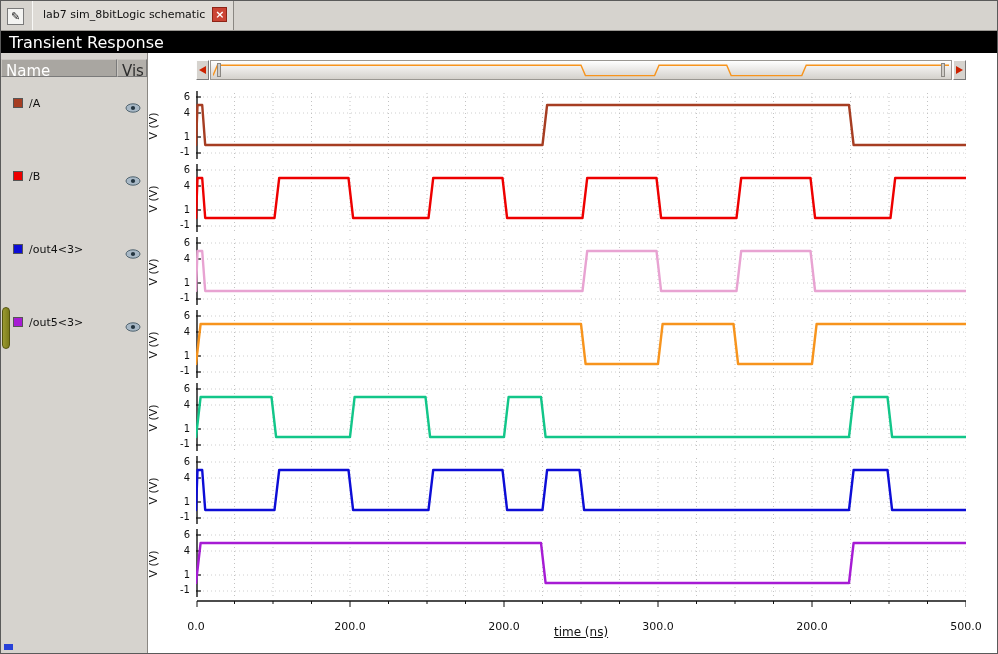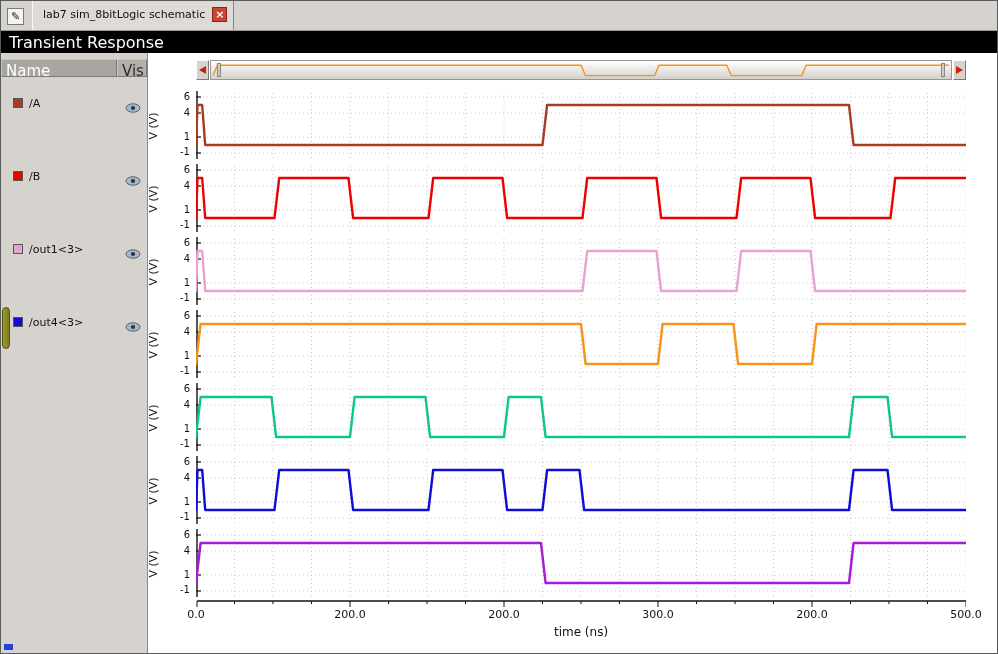--- a/index.html
+++ b/index.html
@@ -42,22 +42,22 @@
 
   .strip { display:flex; height:73px; }
   .axis { width:48px; position:relative; }
   .ylab { position:absolute; left:-8px; top:50%; transform:translate(0,-50%) rotate(-90deg); white-space:nowrap; font-size:11px; color:#111; }
   .yt { position:absolute; right:6px; font-size:10px; color:#111; }
   .y6{top:2px;} .y4{top:18px;} .y1{top:42px;} .ym1{top:57px;}
   svg.wave { width:770px; height:73px; display:block; }
 
   .xaxis-svg { display:block; margin-left:48px; width:770px; height:8px; }
   .xlabels { position:relative; margin-left:48px; width:770px; height:15px; font-size:11px; color:#111; }
-  .xt { position:absolute; top:0; transform:translateX(-50%); }
-  .xlabel-row { margin-left:48px; width:770px; text-align:center; font-size:12px; color:#111; height:18px; padding-top:2px; }
+  .xt { position:absolute; top:12px; transform:translateX(-50%); }
+  .xlabel-row { margin-left:48px; width:770px; text-align:center; font-size:12px; color:#111; height:18px; padding-top:2px;text-decoration:underline; }
 
   .side-grip { position:absolute; left:1px; top:306px; width:8px; height:42px; background:linear-gradient(90deg,#9a9a30,#7c7c1c); border:1px solid #55550f; border-radius:5px; }
   .corner-dot { position:absolute; left:3px; bottom:3px; width:9px; height:6px; background:#2741d8; }
 </style>
 </head>
 <body>
 
 <div class="window">
 
   <div class="tabbar">
@@ -91,30 +91,30 @@
         </div>
         <div class="sig-row">
           <span class="swatch" style="background-color: rgb(238, 0, 0);"></span>
           <span class="sig-name">/B</span>
           <span class="vis"><svg width="16" height="10" viewBox="0 0 16 10">
                 <ellipse cx="8" cy="5" rx="7" ry="4.2" fill="#a8b8c6" stroke="#51646f"></ellipse>
                 <circle cx="8" cy="5" r="2.1" fill="#243540"></circle>
               </svg></span>
         </div>
         <div class="sig-row">
-          <span class="swatch" style="background-color: rgb(232, 163, 210);"></span>
-          <span class="sig-name">/out1&lt;3&gt;</span>
+          <span class="swatch" style="background-color: rgb(13, 13, 214);"></span>
+          <span class="sig-name">/out4&lt;3&gt;</span>
           <span class="vis"><svg width="16" height="10" viewBox="0 0 16 10">
                 <ellipse cx="8" cy="5" rx="7" ry="4.2" fill="#a8b8c6" stroke="#51646f"></ellipse>
                 <circle cx="8" cy="5" r="2.1" fill="#243540"></circle>
               </svg></span>
         </div>
         <div class="sig-row">
-          <span class="swatch" style="background-color: rgb(13, 13, 214);"></span>
-          <span class="sig-name">/out4&lt;3&gt;</span>
+          <span class="swatch" style="background-color: rgb(166, 27, 212);"></span>
+          <span class="sig-name">/out5&lt;3&gt;</span>
           <span class="vis"><svg width="16" height="10" viewBox="0 0 16 10">
                 <ellipse cx="8" cy="5" rx="7" ry="4.2" fill="#a8b8c6" stroke="#51646f"></ellipse>
                 <circle cx="8" cy="5" r="2.1" fill="#243540"></circle>
               </svg></span>
         </div>
 
       </div>
     </div>
 
     <div class="plot-panel">

